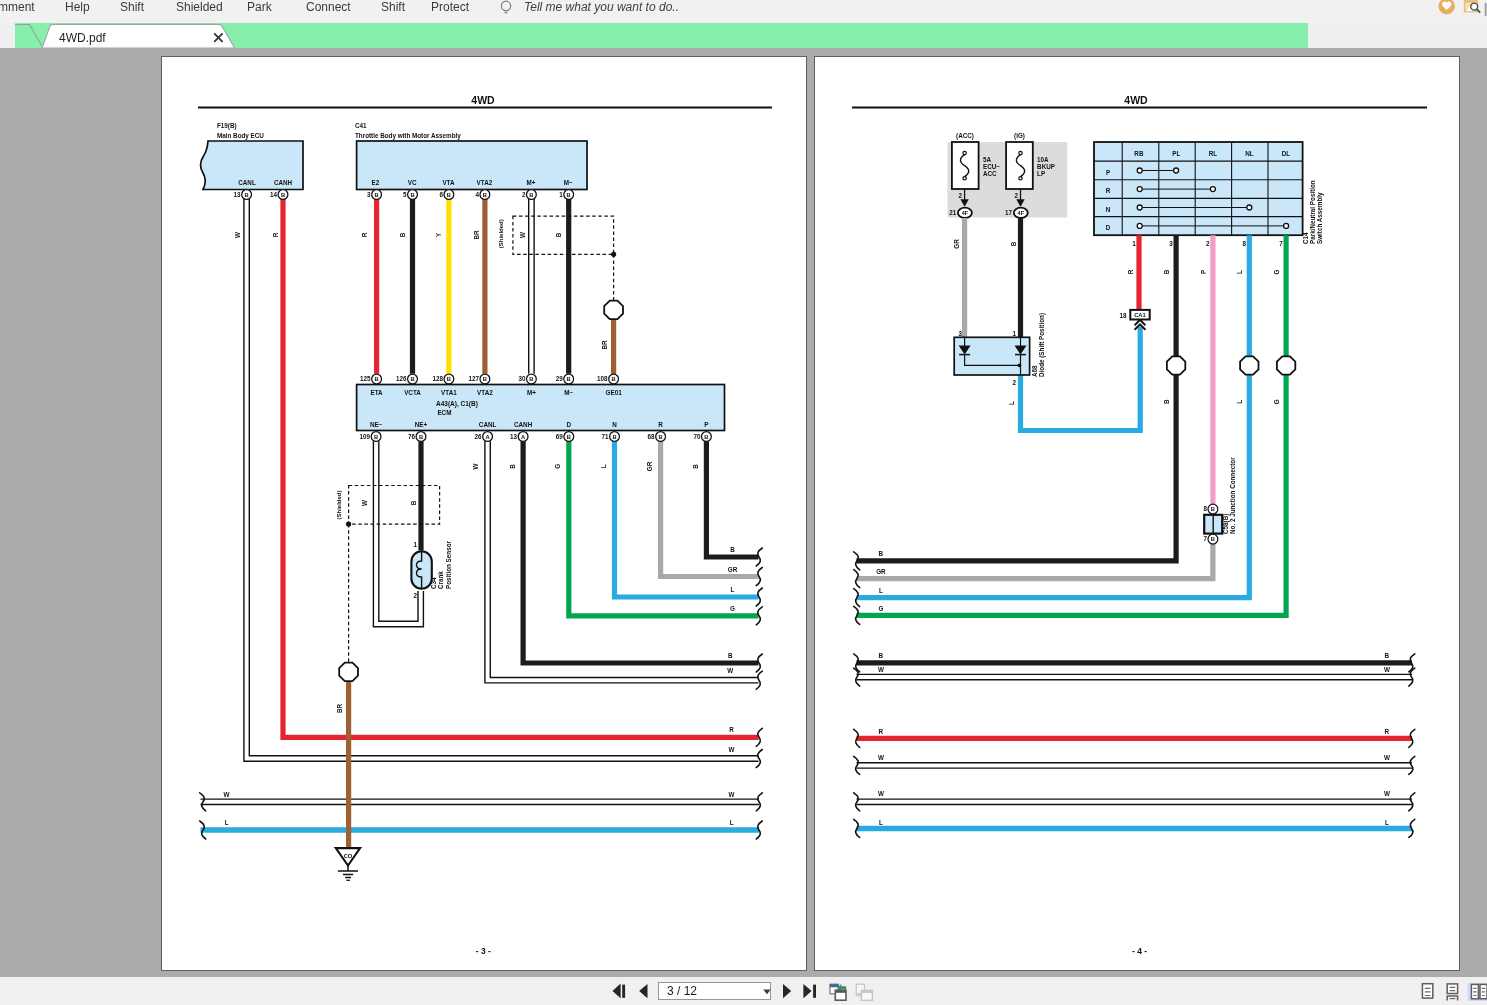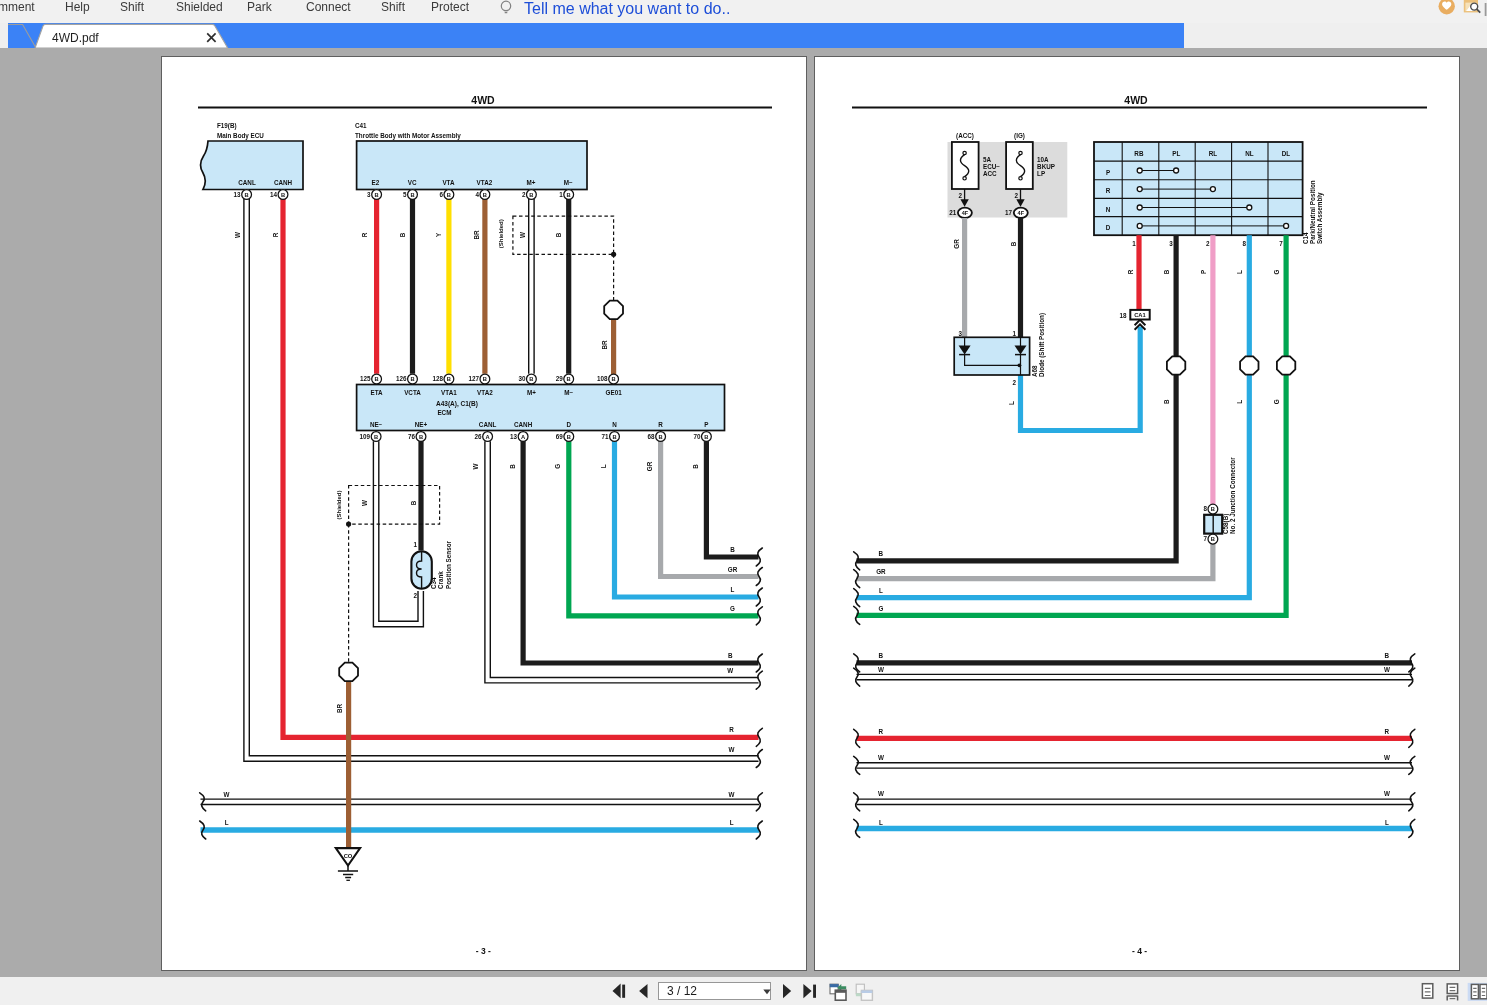--- a/index.html
+++ b/index.html
@@ -1,20 +1,20 @@
 <!DOCTYPE html>
 <html><head>
 <meta charset="utf-8">
 <style>
   html,body{margin:0;padding:0;width:1487px;height:1005px;overflow:hidden;
     font-family:"Liberation Sans",sans-serif;background:#efefef;}
   #menubar{position:absolute;left:0;top:0;width:1487px;height:23px;background:#f1f1f1;}
   .mi{position:absolute;top:0px;font-size:12px;color:#3a3a3a;}
-  #tellme{position:absolute;left:524px;top:0px;font-size:16px;color:#1d4ed8;}
-  #tabbar{position:absolute;left:8px;top:23px;width:1176px;height:25px;background:#3b82f6;}
+  #tellme{position:absolute;left:524px;top:0px;font-size:12px;color:#404040;font-style:italic;}
+  #tabbar{position:absolute;left:15px;top:23px;width:1293px;height:25px;background:#86efac;}
   #canvas{position:absolute;left:0;top:48px;width:1487px;height:929px;background:#ababab;}
   .page{position:absolute;top:8px;width:646px;height:915px;background:#ffffff;border:1px solid #5f5f5f;box-sizing:border-box;}
   #p1{left:161px;}
   #p2{left:814px;}
   #toolbar{position:absolute;left:0;top:977px;width:1487px;height:28px;background:#f0f0f0;padding-left:32px;}
   #pagebox{position:absolute;left:658px;top:5px;width:113px;height:18px;background:#fff;
     border:1px solid #979797;box-sizing:border-box;font-size:12px;color:#1a1a1a;}
   #pagebox span{position:absolute;left:8px;top:1px;}
   svg{position:absolute;left:0;top:0;}
   svg text{font-family:"Liberation Sans",sans-serif;}

